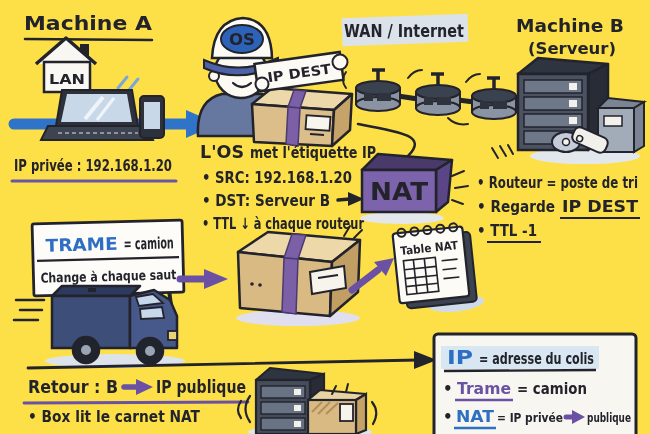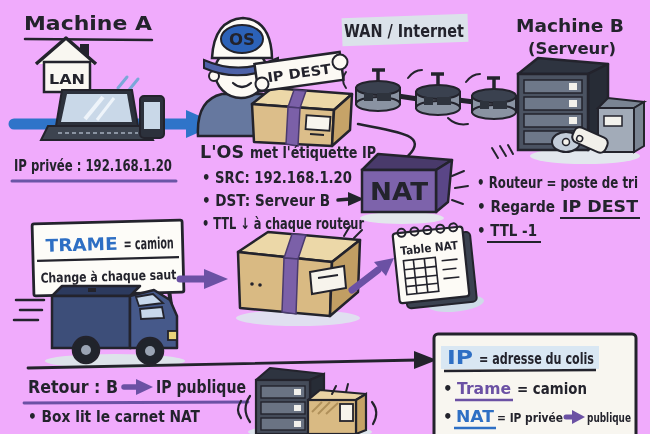--- a/index.html
+++ b/index.html
@@ -1,18 +1,18 @@
 <!DOCTYPE html>
 <html><head>
 <meta charset="utf-8">
 <style>
   html,body{margin:0;padding:0;background:#e8e6e0;}
   .stage{
     position:relative;width:650px;height:434px;overflow:hidden;
-    background:#f0abfc;
+    background:#fde047;
     font-family:"DejaVu Sans",sans-serif;
   }
   svg text{font-family:"DejaVu Sans",sans-serif;font-weight:bold;fill:#23232c;}
 </style>
 </head>
 <body>
 
 <div class="stage">
 <svg width="650" height="434" viewBox="0 0 650 434">
 

